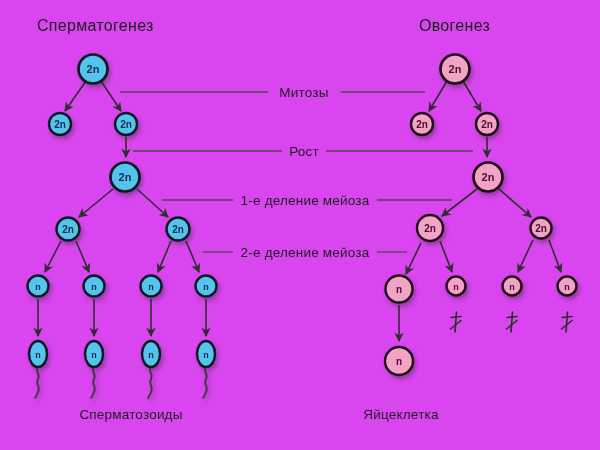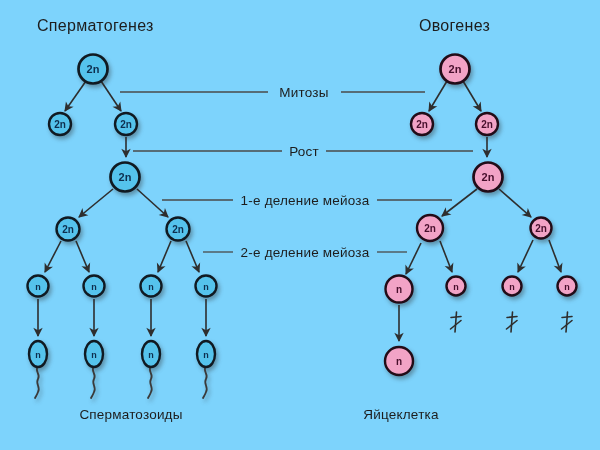--- a/index.html
+++ b/index.html
@@ -1,17 +1,17 @@
 <!DOCTYPE html>
 <html><head>
 <meta charset="utf-8">
 <style>
   html,body{margin:0;padding:0;background:#ffffff;}
   .canvas{
-    width:600px;height:450px;background:#7dd3fc;position:relative;
+    width:600px;height:450px;background:#d946ef;position:relative;
     font-family:"Liberation Sans","DejaVu Sans",sans-serif;
   }
   svg{display:block;}
   text{font-family:"Liberation Sans","DejaVu Sans",sans-serif;fill:#1d1d1d;}
   .title{font-size:16px;letter-spacing:.3px;}
   .caption{font-size:13.5px;letter-spacing:.2px;}
   .stage{font-size:13.5px;letter-spacing:.2px;}
   .guide{stroke:#4a4a4a;stroke-width:1.3;}
   .arrow{stroke:#2e2e2e;stroke-width:1.6;fill:none;}
   g.cell{filter:drop-shadow(2.5px 3.5px 2px rgba(40,40,40,.38));}

